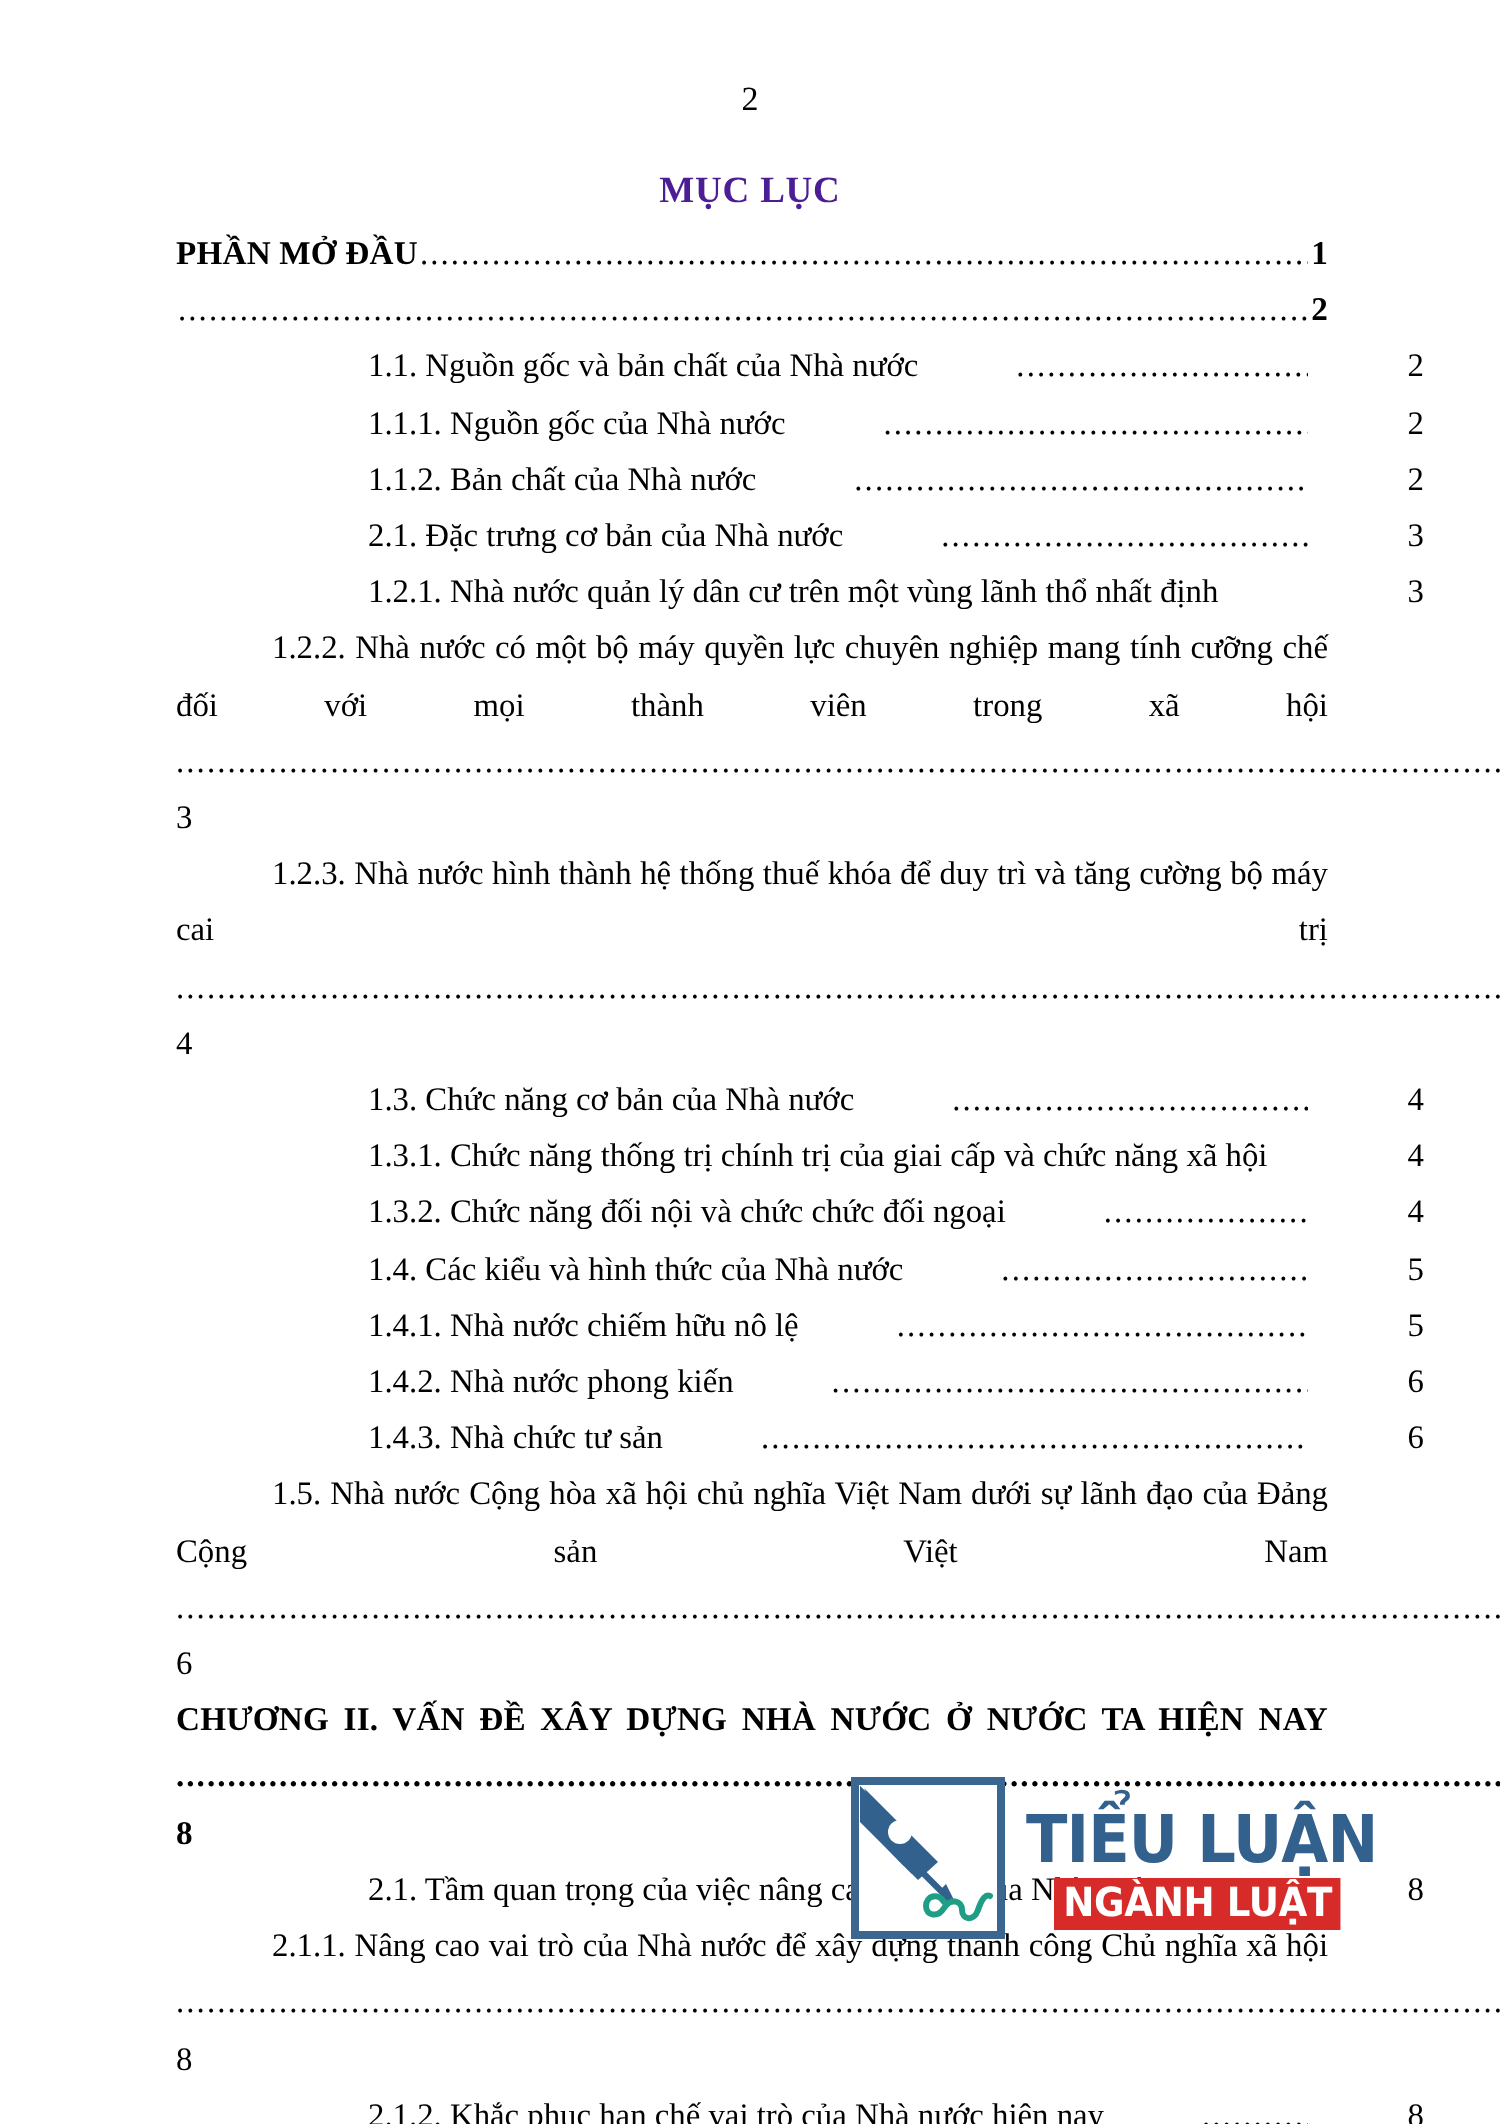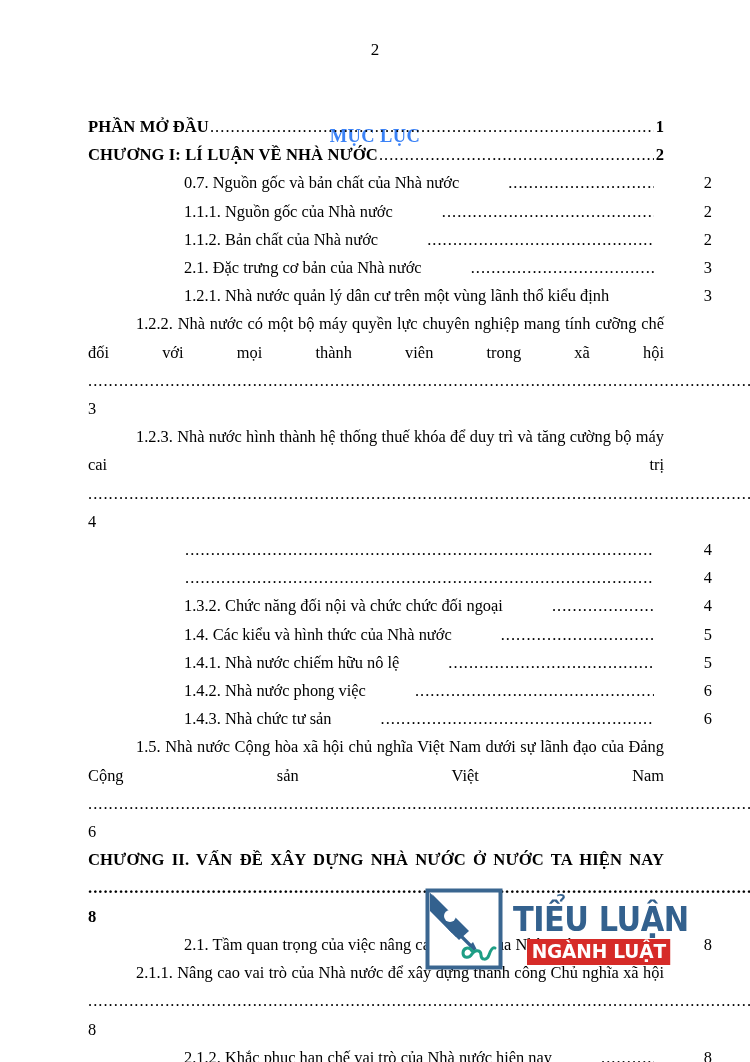--- a/index.html
+++ b/index.html
@@ -187,40 +187,39 @@
     white-space: nowrap;
   }
 </style>
 </head>
 <body>
 
 <div id="page">
 
   <div class="page-number">2</div>
 
-  <div class="toc-title" style="color: #3b82f6; margin-top: 40px;">MỤC LỤC</div>
+  <div class="toc-title" style="color: #4c1d95;">MỤC LỤC</div>
 
   <div id="toc">
       <div class="toc-entry lvl0">
         <div class="row">
           <span class="label">PHẦN MỞ ĐẦU</span>
           <span class="leader"></span>
           <span class="page">1</span>
         </div>
       </div>
       <div class="toc-entry lvl0">
         <div class="row">
-          <span class="label">CHƯƠNG I: LÍ LUẬN VỀ NHÀ NƯỚC</span>
           <span class="leader"></span>
           <span class="page">2</span>
         </div>
       </div>
       <div class="toc-entry lvl1">
         <div class="row ind">
-          <span class="label">0.7. Nguồn gốc và bản chất của Nhà nước</span>
+          <span class="label">1.1. Nguồn gốc và bản chất của Nhà nước</span>
           <span class="leader"></span>
           <span class="page">2</span>
         </div>
       </div>
       <div class="toc-entry lvl1">
         <div class="row ind">
           <span class="label">1.1.1. Nguồn gốc của Nhà nước</span>
           <span class="leader"></span>
           <span class="page">2</span>
         </div>
@@ -234,39 +233,41 @@
       </div>
       <div class="toc-entry lvl1">
         <div class="row ind">
           <span class="label">2.1. Đặc trưng cơ bản của Nhà nước</span>
           <span class="leader"></span>
           <span class="page">3</span>
         </div>
       </div>
       <div class="toc-entry lvl1">
         <div class="row ind">
-          <span class="label">1.2.1. Nhà nước quản lý dân cư trên một vùng lãnh thổ kiểu định</span>
+          <span class="label">1.2.1. Nhà nước quản lý dân cư trên một vùng lãnh thổ nhất định</span>
           <span class="leader"></span>
           <span class="page">3</span>
         </div>
       </div>
       <div class="toc-entry lvl1 noindent">
         <div class="wrap-entry"><span class="firstindent"></span><span class="label">1.2.2. Nhà nước có một bộ máy quyền lực chuyên nghiệp mang tính cưỡng chế đối với mọi thành viên trong xã hội</span> <span class="inline-leader">........................................................................................................................................................................................................................................................</span><span class="page">3</span></div>
       </div>
       <div class="toc-entry lvl1 noindent">
         <div class="wrap-entry"><span class="firstindent"></span><span class="label">1.2.3. Nhà nước hình thành hệ thống thuế khóa để duy trì và tăng cường bộ máy cai trị</span> <span class="inline-leader">........................................................................................................................................................................................................................................................</span><span class="page">4</span></div>
       </div>
       <div class="toc-entry lvl1">
         <div class="row ind">
+          <span class="label">1.3. Chức năng cơ bản của Nhà nước</span>
           <span class="leader"></span>
           <span class="page">4</span>
         </div>
       </div>
       <div class="toc-entry lvl1">
         <div class="row ind">
+          <span class="label">1.3.1. Chức năng thống trị chính trị của giai cấp và chức năng xã hội</span>
           <span class="leader"></span>
           <span class="page">4</span>
         </div>
       </div>
       <div class="toc-entry lvl1">
         <div class="row ind">
           <span class="label">1.3.2. Chức năng đối nội và chức chức đối ngoại</span>
           <span class="leader"></span>
           <span class="page">4</span>
         </div>
@@ -280,21 +281,21 @@
       </div>
       <div class="toc-entry lvl1">
         <div class="row ind">
           <span class="label">1.4.1. Nhà nước chiếm hữu nô lệ</span>
           <span class="leader"></span>
           <span class="page">5</span>
         </div>
       </div>
       <div class="toc-entry lvl1">
         <div class="row ind">
-          <span class="label">1.4.2. Nhà nước phong việc</span>
+          <span class="label">1.4.2. Nhà nước phong kiến</span>
           <span class="leader"></span>
           <span class="page">6</span>
         </div>
       </div>
       <div class="toc-entry lvl1">
         <div class="row ind">
           <span class="label">1.4.3. Nhà chức tư sản</span>
           <span class="leader"></span>
           <span class="page">6</span>
         </div>

